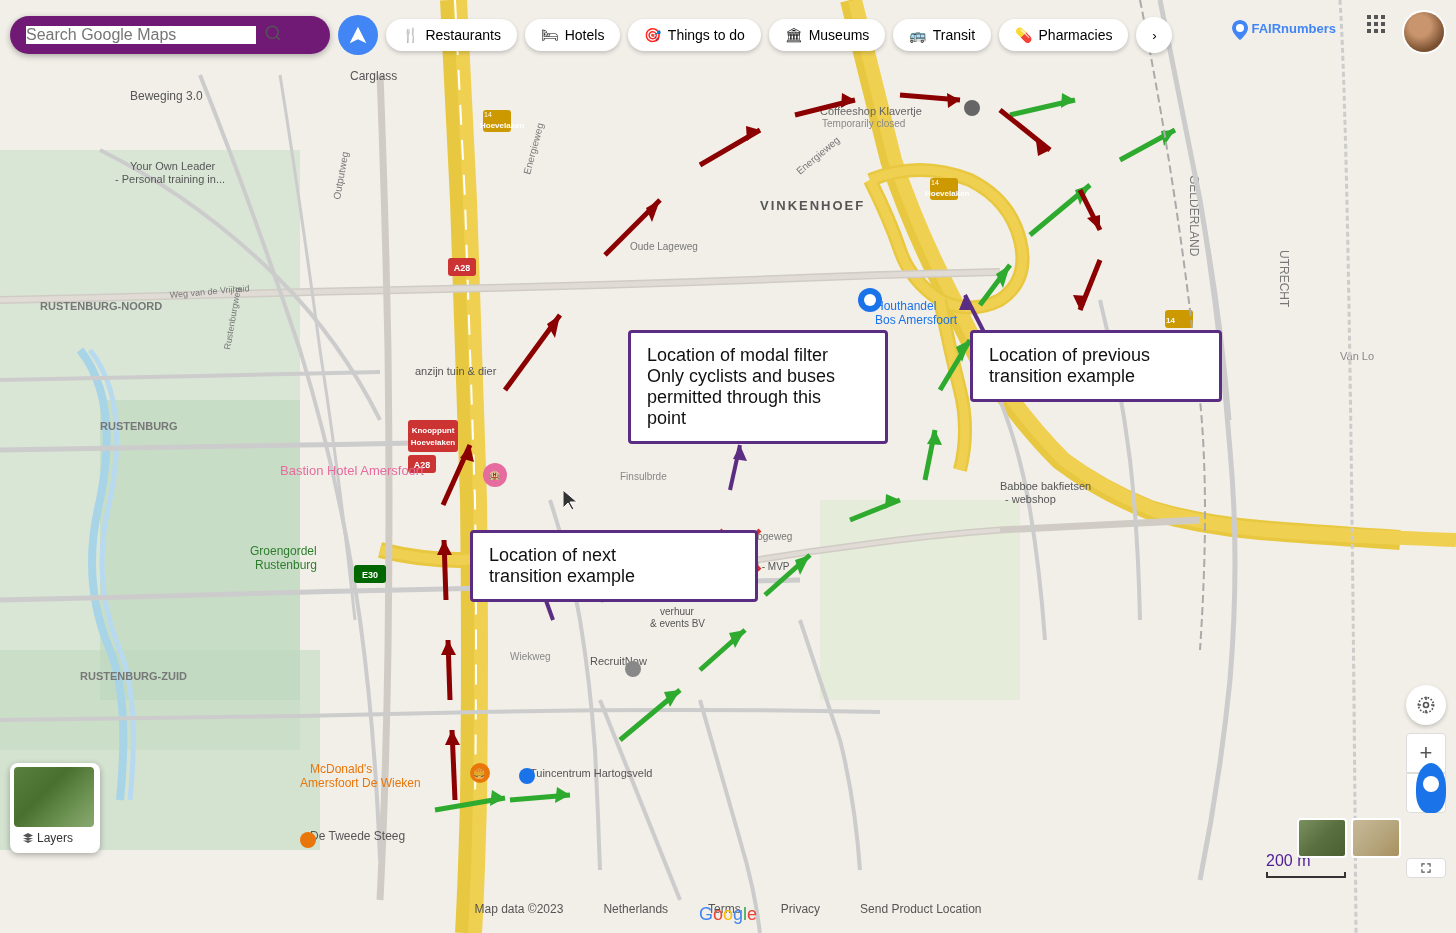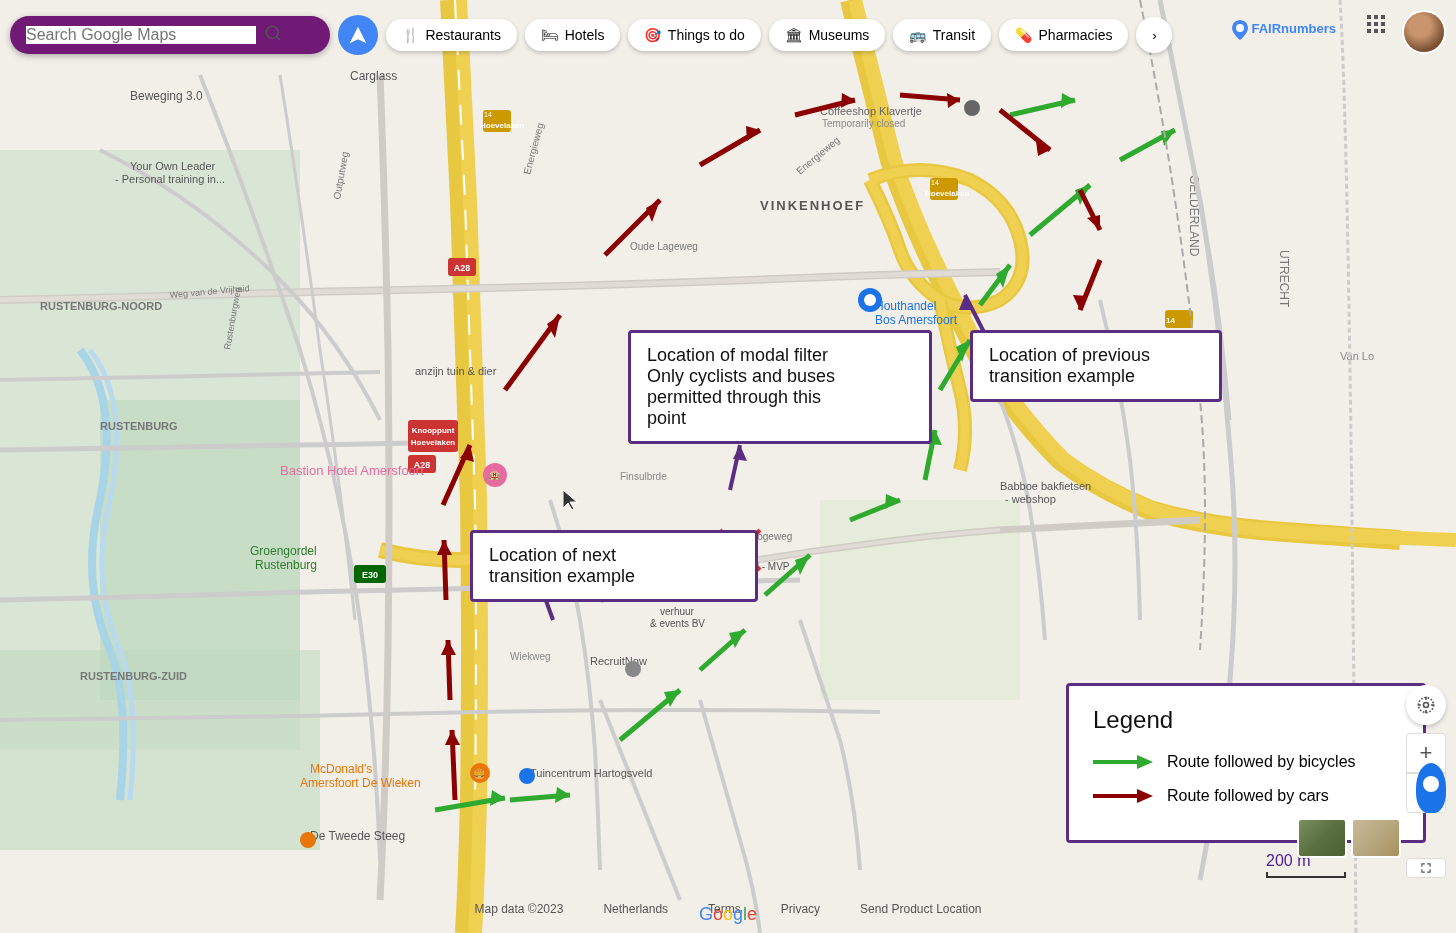--- a/index.html
+++ b/index.html
@@ -140,21 +140,21 @@
       font-size: 18px;
       font-weight: 400;
       color: #111;
       z-index: 50;
       pointer-events: none;
     }
 
     #box-modal-filter {
       left: 628px;
       top: 330px;
-      width: 304px;
+      width: 260px;
     }
 
     #box-next-transition {
       left: 470px;
       top: 530px;
       width: 288px;
     }
 
     #box-prev-transition {
       left: 970px;
@@ -724,38 +724,30 @@
   <div id="box-next-transition" class="annotation-box">
     <div>Location of next</div>
     <div>transition example</div>
   </div>
 
   <div id="box-prev-transition" class="annotation-box">
     <div>Location of previous</div>
     <div>transition example</div>
   </div>
 
-  <div id="legend-box">
-    <h3>Legend</h3>
-    <div class="legend-item">
-      <svg class="legend-arrow" viewBox="0 0 60 20">
-        <line x1="0" y1="10" x2="48" y2="10" stroke="#2eaa2e" stroke-width="4"></line>
-        <polygon points="60,10 44,3 44,17" fill="#2eaa2e"></polygon>
-      </svg>
-      <span>Route followed by bicycles</span>
+
+  <button id="layers-btn">
+    <div class="layers-thumbnail" style="background: linear-gradient(135deg, #5a8040 0%, #4a7030 40%, #6a9050 70%, #8aaa70 100%);"></div>
+    <div style="position:absolute;bottom:6px;left:6px;display:flex;align-items:center;gap:3px;background:white;border-radius:10px;padding:2px 6px;">
+      <svg width="12" height="12" viewBox="0 0 24 24" fill="#555">
+          <path d="M12 2L2 7l10 5 10-5-10-5zM2 17l10 5 10-5M2 12l10 5 10-5"></path>
+        </svg>
+      <span class="layers-label">Layers</span>
     </div>
-    <div class="legend-item">
-      <svg class="legend-arrow" viewBox="0 0 60 20">
-        <line x1="0" y1="10" x2="48" y2="10" stroke="#8b0000" stroke-width="4"></line>
-        <polygon points="60,10 44,3 44,17" fill="#8b0000"></polygon>
-      </svg>
-      <span>Route followed by cars</span>
-    </div>
-  </div>
-
+  </button>
 
   <div id="right-controls">
     <button class="map-control-btn" style="margin-bottom:8px;">
       <svg width="20" height="20" viewBox="0 0 24 24" fill="none" stroke="#555" stroke-width="2">
         <circle cx="12" cy="12" r="3"></circle>
           <path d="M12 2v4M12 18v4M2 12h4M18 12h4"></path>
         <circle cx="12" cy="12" r="9" stroke-dasharray="2,2"></circle>
       </svg>
     </button>
   </div>

